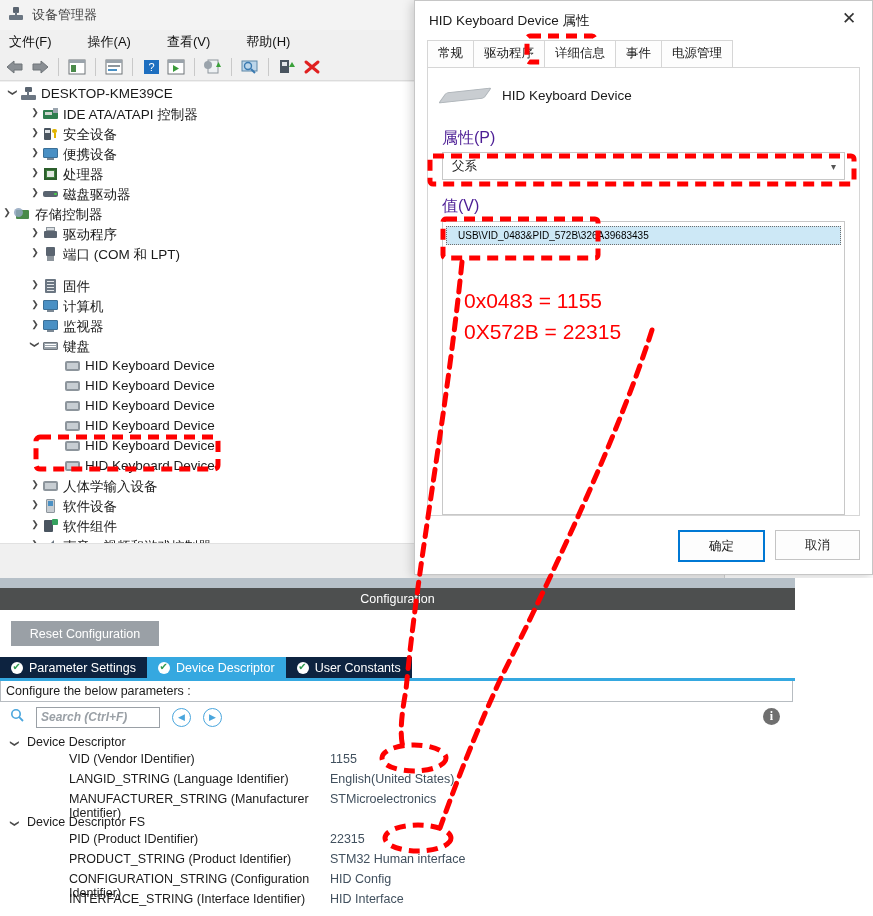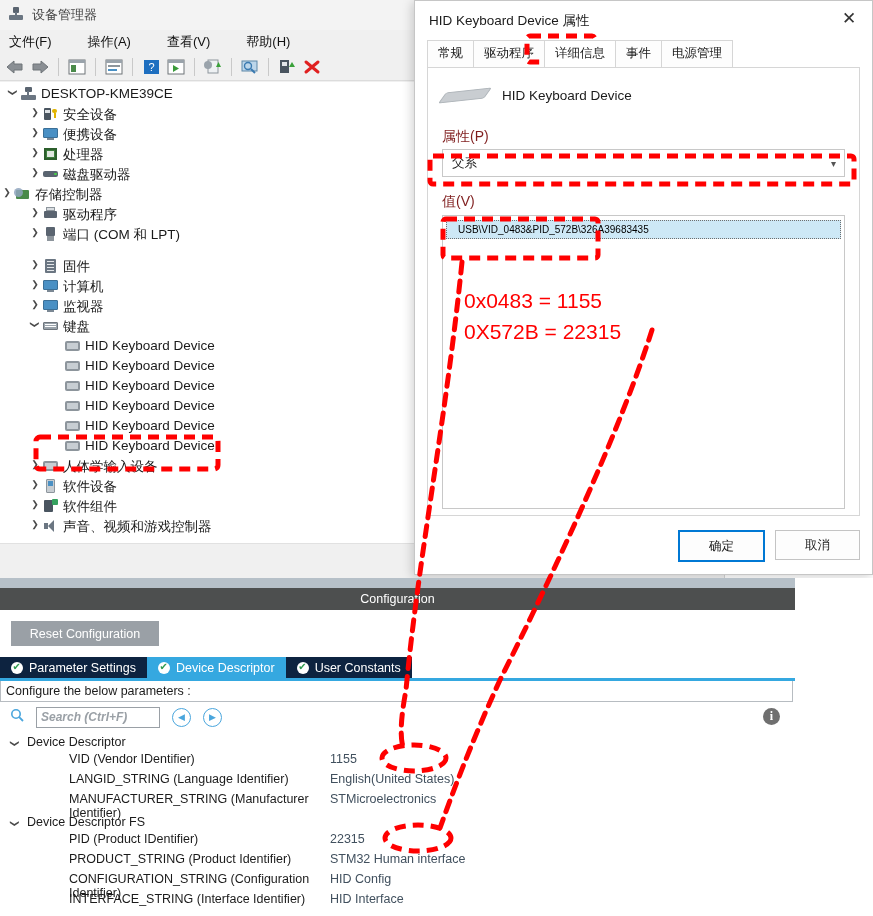--- a/index.html
+++ b/index.html
@@ -96,21 +96,21 @@
   #dlg-title { height:40px; display:flex; align-items:center; padding:0 0 0 14px; font-size:13.5px; color:#1b1b1b; }
   #dlg-close { position:absolute; right:0; top:0; width:46px; height:34px; display:flex; align-items:center; justify-content:center; font-size:17px; color:#333; }
   #dlg-tabs { display:flex; align-items:flex-end; padding-left:12px; height:26px; }
   .dtab { font-size:12.5px; color:#1b1b1b; padding:4px 10px 5px 10px; border:1px solid #d6d6d6; border-bottom:none;
           background:#fdfdfd; margin-right:-1px; }
   #dlg-body { position:absolute; left:12px; top:66px; right:12px; bottom:58px; border:1px solid #d6d6d6; background:#fff; }
   #dev-row { display:flex; align-items:center; gap:14px; padding:16px 0 0 14px; }
   #dev-name { font-size:13.5px; color:#1b1b1b; }
   .kbicon { width:46px; height:22px; position:relative; }
   .kbicon .top{ position:absolute; left:2px; top:6px; width:40px; height:9px; background:#c9cdd1; transform: skewX(-40deg) rotate(-7deg); border-radius:2px; border:1px solid #aeb4b9;}
-  .lbl { font-size:14px; color:#7f1d1d; }
+  .lbl { font-size:16px; color:#4c1d95; }
   #prop-label { margin:22px 0 3px 14px; }
   #prop-select { margin-left:14px; margin-right:14px; height:26px; border:1px solid #c8c8c8; background:#fff;
      display:flex; align-items:center; justify-content:space-between; padding:0 8px 0 9px; font-size:12.5px; color:#1b1b1b; }
   #prop-select .chevd { font-size:10px; color:#555; }
   #val-label { margin:16px 0 4px 14px; }
   #val-box { margin:0 14px; height:288px; border:1px solid #c8c8c8; background:#fff; padding-top:4px; }
   #val-item { margin:0 3px; height:17px; background:#cde8f6; border:1px dotted #6e6e6e; display:flex; align-items:center;
      padding-left:11px; font-size:10px; color:#000000; }
   #dlg-btns { position:absolute; right:12px; bottom:12px; display:flex; gap:10px; }
   .dbtn { width:83px; height:28px; font-size:12.5px; display:flex; align-items:center; justify-content:center;
@@ -251,20 +251,29 @@
           <span class="chev open"></span>
           <span class="ic ic-pc">
             <span class="a"></span>
             <span class="b"></span>
             <span class="c"></span>
           </span>
           <span class="tlabel">DESKTOP-KME39CE</span>
         </div>
         <div class="trow" style="padding-left: 28px;">
           <span class="chev closed"></span>
+          <span class="ic ic-ide">
+            <span class="a"></span>
+            <span class="b"></span>
+            <span class="c"></span>
+          </span>
+          <span class="tlabel">IDE ATA/ATAPI 控制器</span>
+        </div>
+        <div class="trow" style="padding-left: 28px;">
+          <span class="chev closed"></span>
           <span class="ic ic-sec">
             <span class="a"></span>
             <span class="b"></span>
             <span class="c"></span>
             <span class="d"></span>
           </span>
           <span class="tlabel">安全设备</span>
         </div>
         <div class="trow" style="padding-left: 28px;">
           <span class="chev closed"></span>

